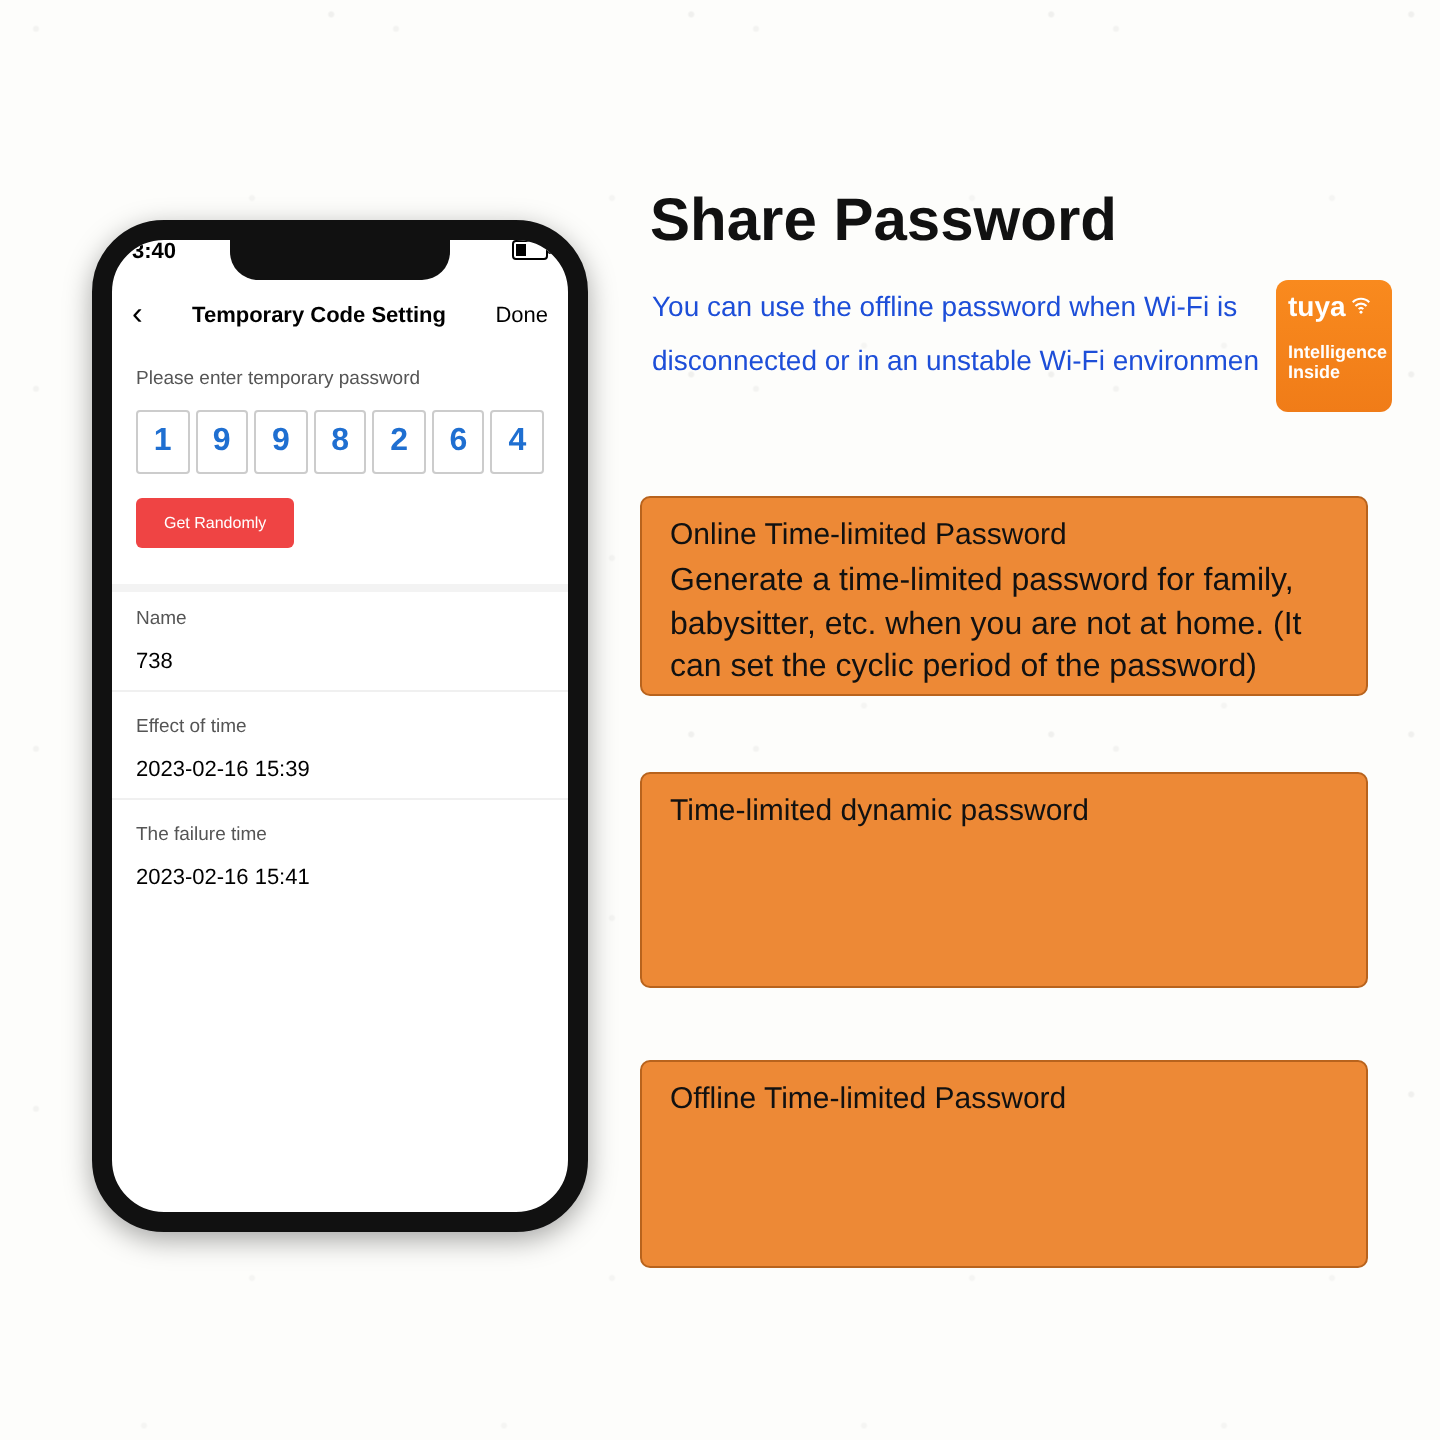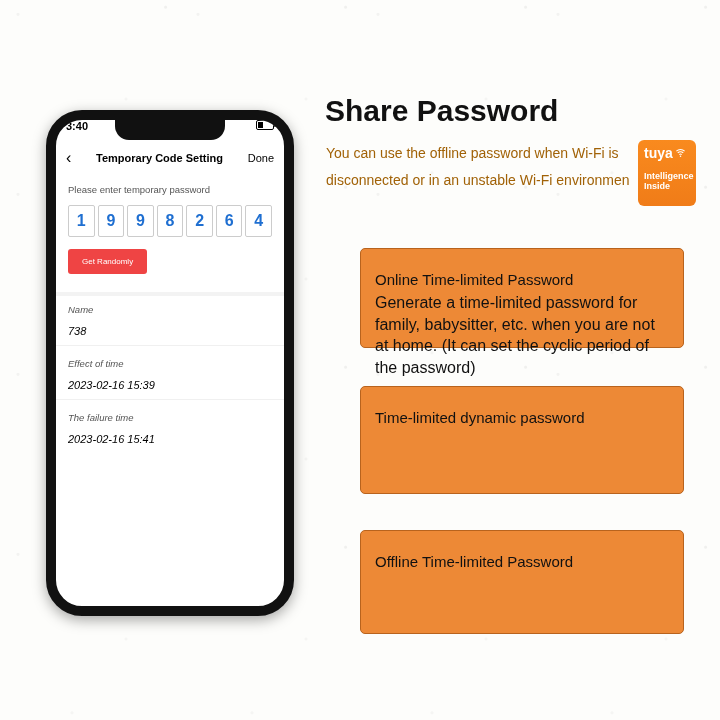--- a/index.html
+++ b/index.html
@@ -64,55 +64,54 @@
     flex: 1; height: 32px; border: 1px solid #ccc; border-radius: 2px;
     display: flex; align-items: center; justify-content: center;
     color: #1f6fd1; font-weight: 600; font-size: 16px;
   }
   .get-rand {
     font-size: 8px; color: #fff; background: #ef4444;
     padding: 8px 14px; border-radius: 3px; display: inline-block;
     margin-bottom: 12px;
   }
   .divider { height: 4px; background:#f3f3f3; margin: 6px -12px 8px; }
-  .field { margin-bottom: 12px; font-style: italic; }
+  .field { margin-bottom: 12px; }
   .field .lab { color:#555; font-size: 9.5px; margin-bottom: 10px; }
   .field .val { font-size: 11px; color:#000; margin-bottom: 8px; }
   .hr { height: 1px; background:#f0f0f0; margin: 0 -12px 10px; }
 
   
   .headline {
     position: absolute; left: 325px; top: 94px;
     font-size: 30px; font-weight: 700; color:#111;
   }
   .sub {
     position: absolute; left: 326px; top: 140px;
     width: 310px;
-    font-size: 14px; line-height: 1.9; color:#a16207;
+    font-size: 14px; line-height: 1.9; color:#1d4ed8;
   }
   .tuya-badge {
     position: absolute; right: 24px; top: 140px;
     width: 58px; height: 66px;
     background: linear-gradient(180deg,#f98a1e,#f07c18);
     border-radius: 6px;
     color:#fff; font-size: 9px;
     padding: 5px 6px 16px; line-height: 1.15;
   }
   .tuya-badge .brand { font-size: 14px; font-weight: 700; display:flex; align-items:baseline; gap:2px;}
   .tuya-badge .wifi { width: 11px; height: 11px; }
   .tuya-badge .intel { margin-top: 10px; font-weight: 600; }
 
   .card {
     position: absolute; left: 320px; right: 36px;
     background: #ed8936;
     border: 1px solid #b8631d;
     border-radius: 5px;
-    padding: 22px 14px 12px;
+    padding: 10px 14px 12px;
     color: #111;
-    margin-left: 40px;
   }
   .card h3 { font-size: 15px; font-weight: 400; margin-bottom: 4px; }
   .card p  { font-size: 16px; line-height: 1.35; color:#111; }
   .c1 { top: 248px; height: 100px; }
   .c2 { top: 386px; height: 108px; }
   .c3 { top: 530px; height: 104px; }
 </style>
 </head>
 <body>
 

